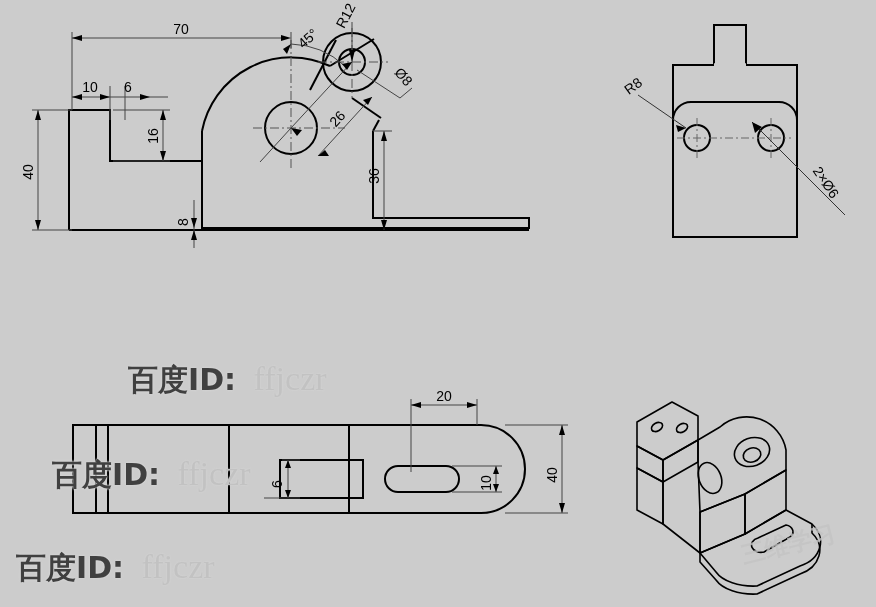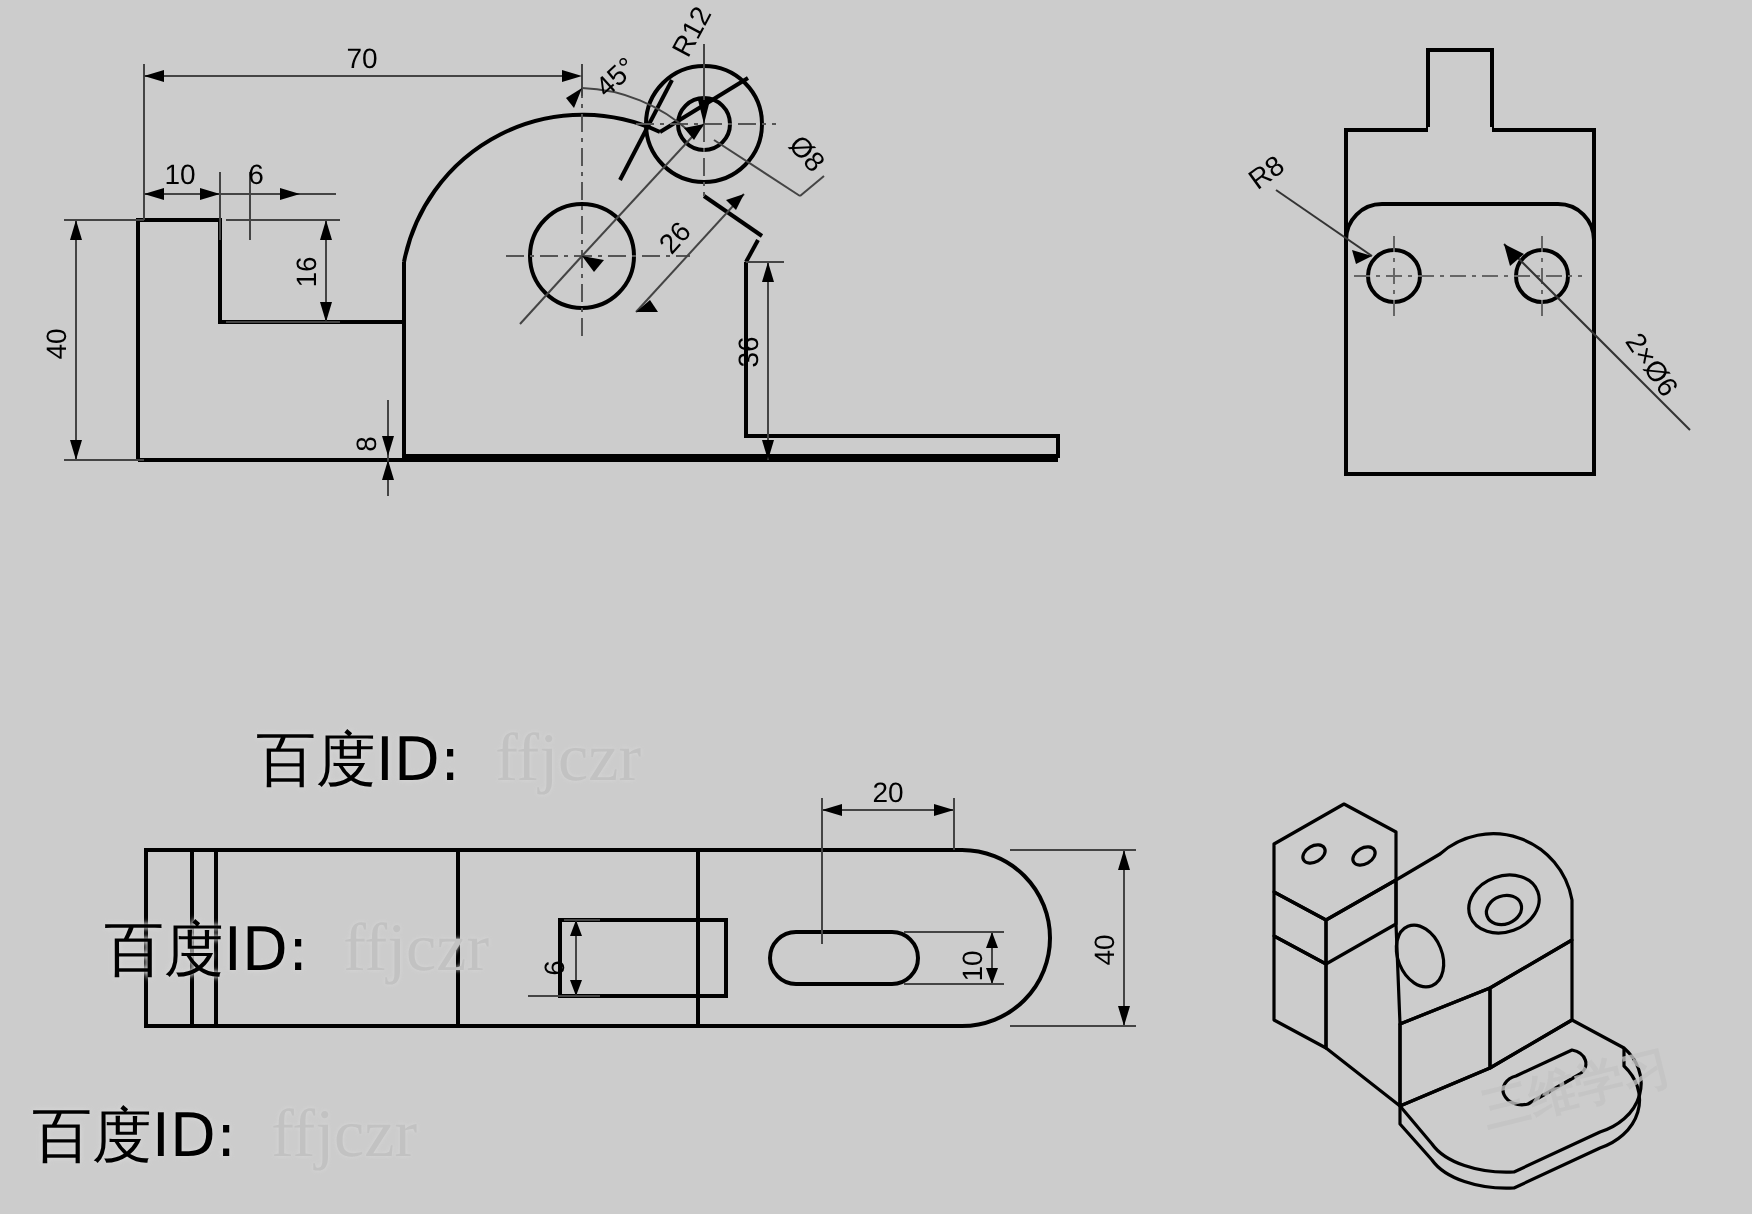--- a/index.html
+++ b/index.html
@@ -13,22 +13,22 @@
   #sheet{position:absolute;left:0;top:0;width:876px;height:607px;}
   .wm{
     position:absolute;
     font-family:"Liberation Serif", serif;
     white-space:nowrap;
     pointer-events:none;
     user-select:none;
   }
   .wm .cn{
     font-family:"DejaVu Sans", sans-serif;
-    font-weight:normal;
-    color:#000000;
+    font-weight:bold;
+    color:#404040;
     text-shadow:0 0 2px #d6d6d6,0 0 3px #d6d6d6;
   }
   .wm .en{
     color:#c2c2c2;
     text-shadow:0 0 2px #d8d8d8;
   }
 </style>
 </head>
 <body>
 

